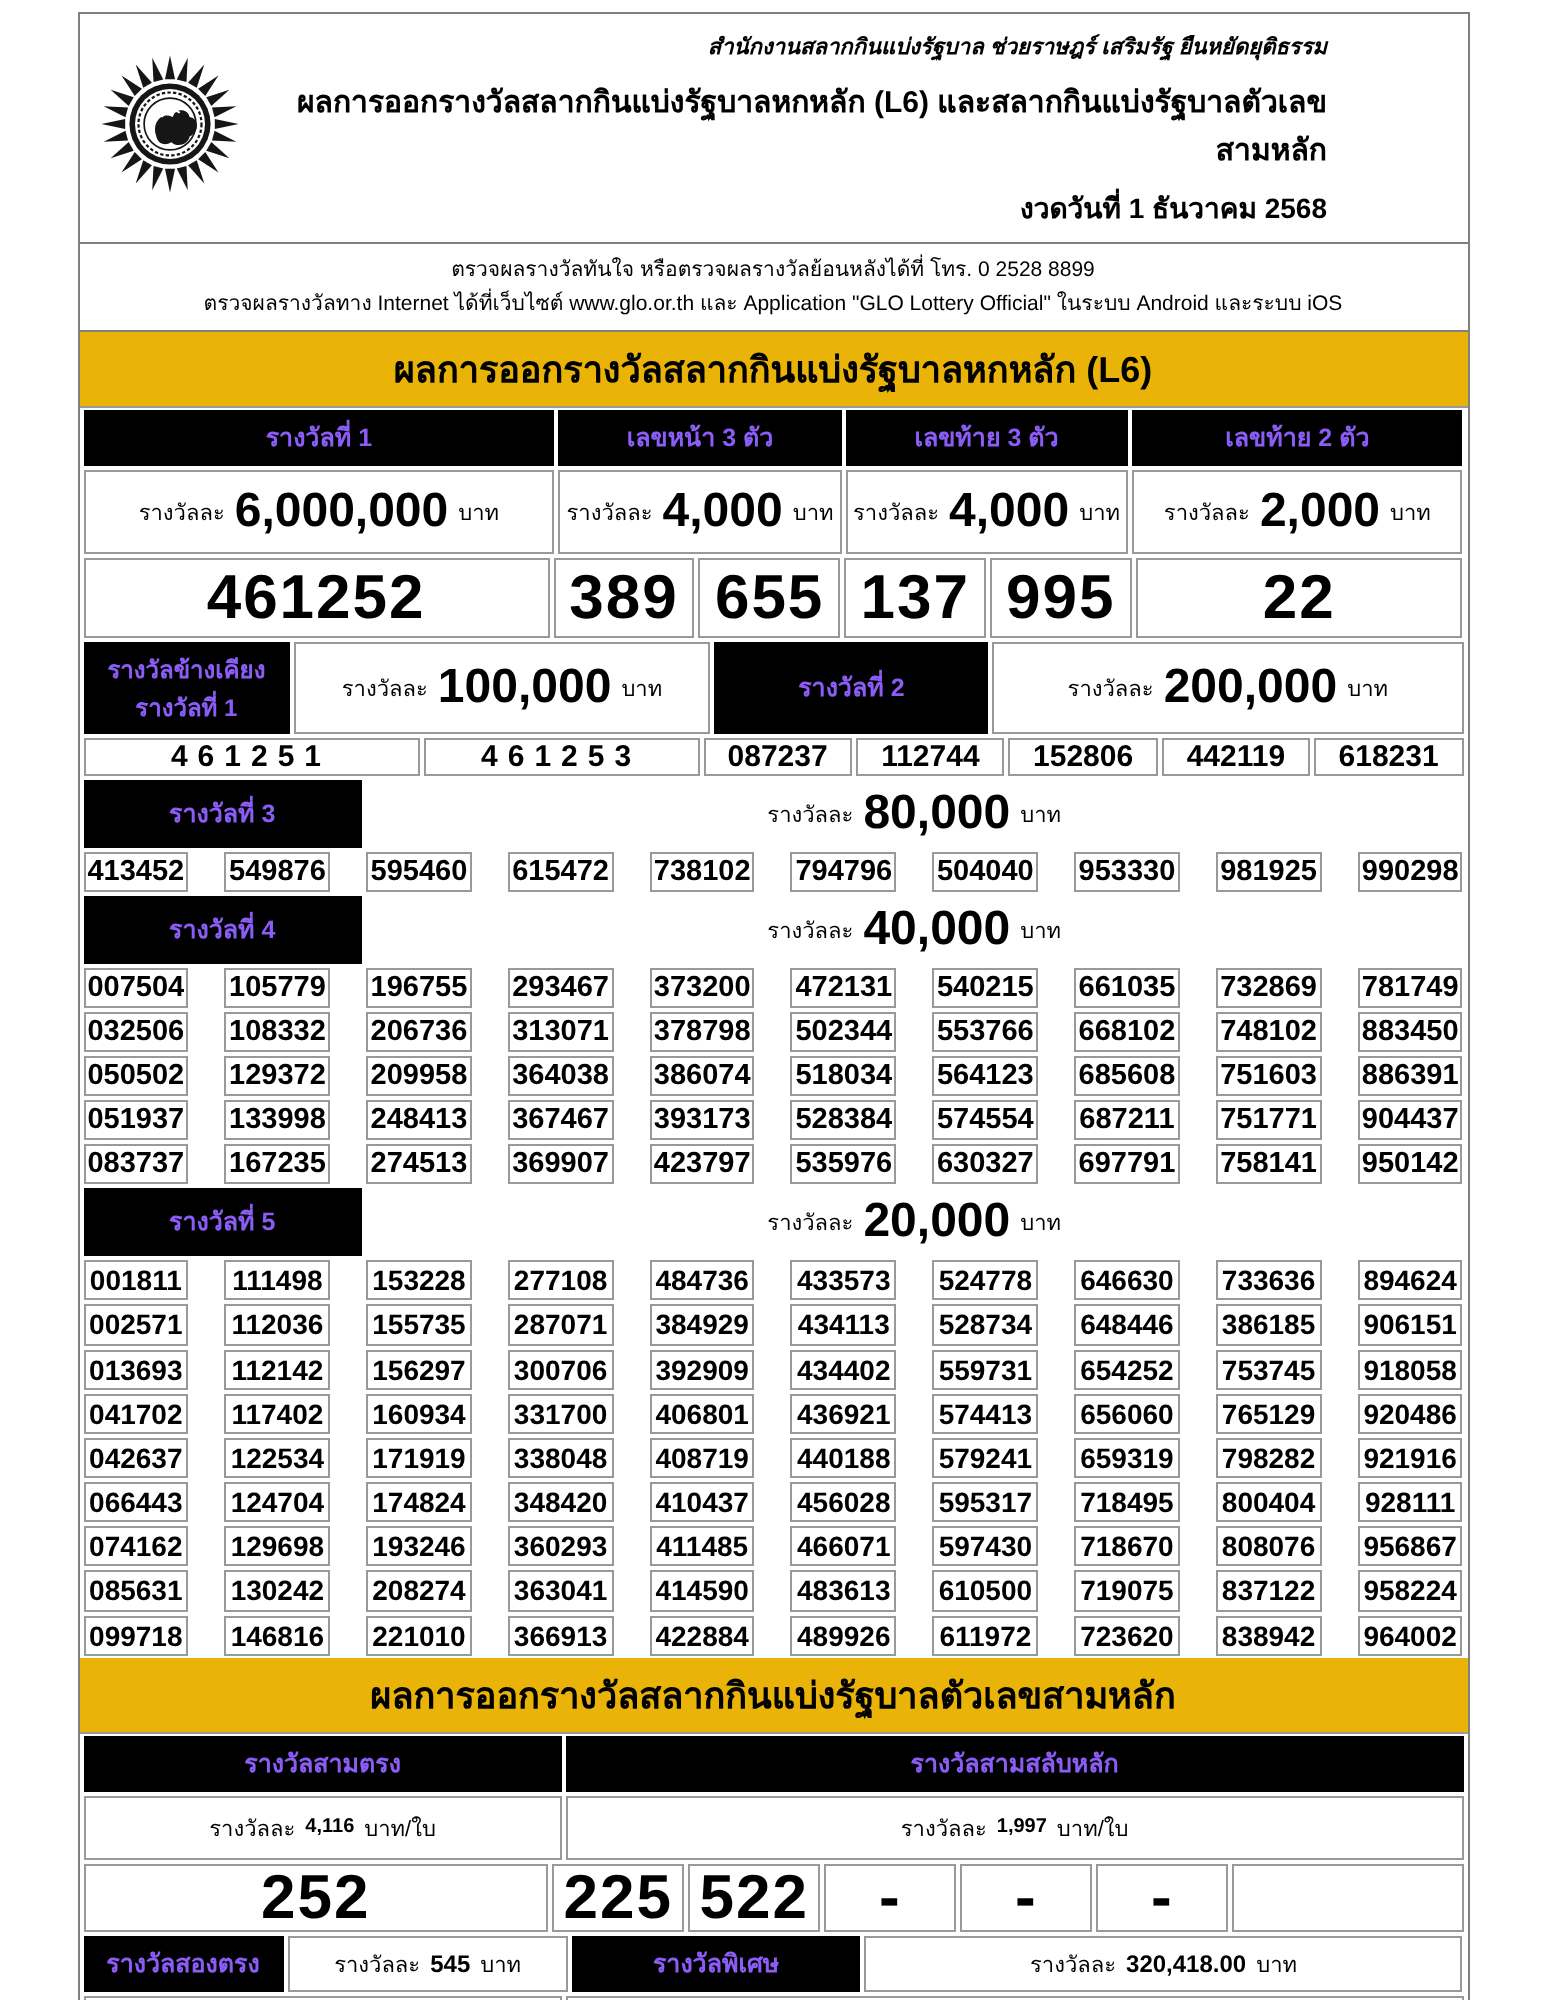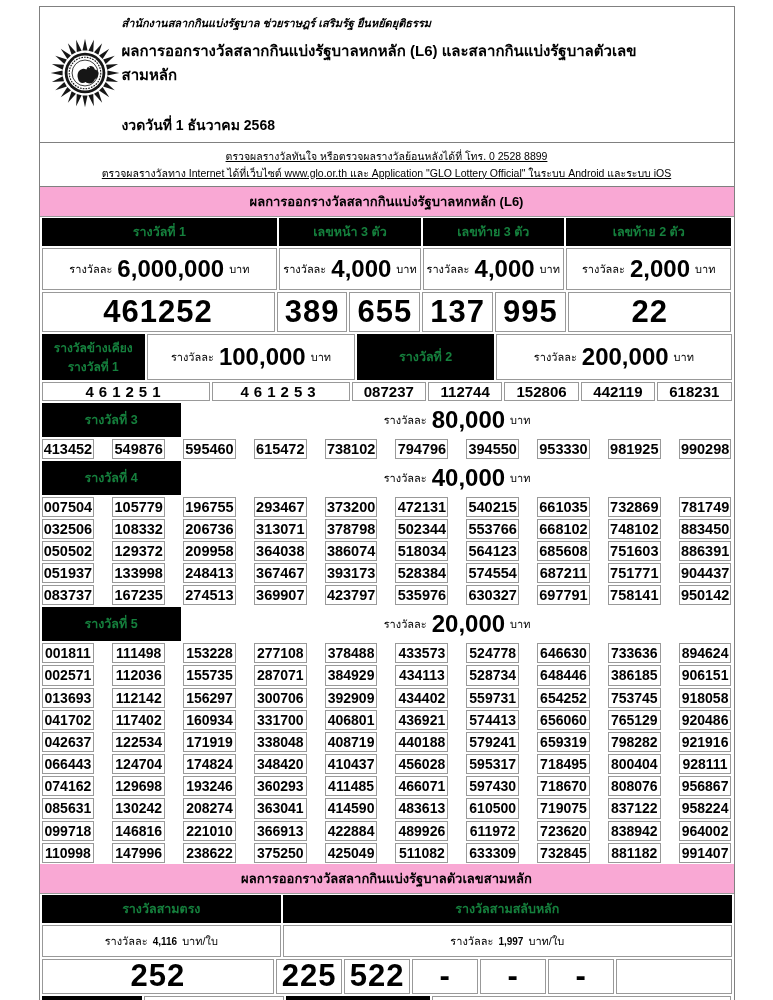--- a/index.html
+++ b/index.html
@@ -2,35 +2,35 @@
 <html><head>
 <meta charset="utf-8">
 <style>
   html,body{margin:0;padding:0;background:#fff;}
   body{font-family:"Liberation Sans","DejaVu Sans",sans-serif;color:#000;}
   .page{width:694px;margin:6px auto 0;border:1px solid #808080;background:#fff;}
 
   
   .hdr{display:flex;align-items:center;padding:7px 10px 6px;border-bottom:1px solid #808080;}
   .logo{flex:0 0 72px;}
-  .hdr-texts{flex:1;text-align:left;padding-right:60px;}
+  .hdr-texts{flex:1;text-align:right;padding-right:60px;}
   .motto{font-style:italic;font-weight:bold;font-size:11px;}
   .title{font-weight:bold;font-size:15px;margin-top:7px;}
-  .date{font-weight:bold;font-size:14px;margin-top:27px;}
-
-  
-  .info{border-bottom:1px solid #808080;text-align:center;font-size:10.5px;padding:5px 0 4px;line-height:1.6;text-decoration:underline;}
-
-  
-  .secbar{background:#f9a8d4;border-bottom:1px solid #9a9a9a;text-align:center;font-weight:bold;font-size:13px;padding:4px 0;}
+  .date{font-weight:bold;font-size:14px;margin-top:6px;}
+
+  
+  .info{border-bottom:1px solid #808080;text-align:center;font-size:10.5px;padding:5px 0 4px;line-height:1.6;}
+
+  
+  .secbar{background:#eab308;border-bottom:1px solid #9a9a9a;text-align:center;font-weight:bold;font-size:18px;padding:4px 0;}
 
   
   .r{display:flex;gap:2px;padding:1px 2px;}
   .c{border:1px solid #999;display:flex;align-items:center;justify-content:center;text-align:center;min-width:0;flex-basis:0;}
-  .black{background:#000;color:#15803d;border:1px solid #000;font-weight:bold;font-size:12.5px;}
+  .black{background:#000;color:#8b5cf6;border:1px solid #000;font-weight:bold;font-size:12.5px;}
   .amt-pre{font-size:11px;}
   .amt-num{font-size:24px;font-weight:bold;margin:0 5px;}
   .amt-suf{font-size:11px;}
   .amt-sm .amt-num{font-size:10px;}
   .bignum{font-weight:bold;font-size:31px;letter-spacing:1px;line-height:1.05;}
   .midnum{font-weight:bold;font-size:15px;}
   .spaced{letter-spacing:5px;text-align:right;}
 
   
   .g35{flex-grow:34.6;} .g21a{flex-grow:20.6;} .g21b{flex-grow:20.6;} .g24{flex-grow:24.2;}
@@ -183,21 +183,21 @@
     </div>
   </div>
   <div class="grid">
       <div class="nrow">
         <div class="ncell">413452</div>
         <div class="ncell">549876</div>
         <div class="ncell">595460</div>
         <div class="ncell">615472</div>
         <div class="ncell">738102</div>
         <div class="ncell">794796</div>
-        <div class="ncell">394550</div>
+        <div class="ncell">504040</div>
         <div class="ncell">953330</div>
         <div class="ncell">981925</div>
         <div class="ncell">990298</div>
       </div>
     </div>
 
   <div class="r hrow">
     <div class="c black g20">รางวัลที่ 4</div>
     <div class="c g80" style="border:none">
       <span class="amt-pre">รางวัลละ</span>
@@ -275,21 +275,21 @@
       <span class="amt-num">20,000</span>
       <span class="amt-suf">บาท</span>
     </div>
   </div>
   <div class="grid grid-tight">
       <div class="nrow">
         <div class="ncell">001811</div>
         <div class="ncell">111498</div>
         <div class="ncell">153228</div>
         <div class="ncell">277108</div>
-        <div class="ncell">378488</div>
+        <div class="ncell">484736</div>
         <div class="ncell">433573</div>
         <div class="ncell">524778</div>
         <div class="ncell">646630</div>
         <div class="ncell">733636</div>
         <div class="ncell">894624</div>
       </div>
       <div class="nrow">
         <div class="ncell">002571</div>
         <div class="ncell">112036</div>
         <div class="ncell">155735</div>
@@ -378,32 +378,20 @@
         <div class="ncell">146816</div>
         <div class="ncell">221010</div>
         <div class="ncell">366913</div>
         <div class="ncell">422884</div>
         <div class="ncell">489926</div>
         <div class="ncell">611972</div>
         <div class="ncell">723620</div>
         <div class="ncell">838942</div>
         <div class="ncell">964002</div>
       </div>
-      <div class="nrow">
-        <div class="ncell">110998</div>
-        <div class="ncell">147996</div>
-        <div class="ncell">238622</div>
-        <div class="ncell">375250</div>
-        <div class="ncell">425049</div>
-        <div class="ncell">511082</div>
-        <div class="ncell">633309</div>
-        <div class="ncell">732845</div>
-        <div class="ncell">881182</div>
-        <div class="ncell">991407</div>
-      </div>
     </div>
 
   <div class="secbar">ผลการออกรางวัลสลากกินแบ่งรัฐบาลตัวเลขสามหลัก</div>
 
   <div class="r hrow">
     <div class="c black g35">รางวัลสามตรง</div>
     <div class="c black g65">รางวัลสามสลับหลัก</div>
   </div>
 
   <div class="r amtrow amt-sm">

